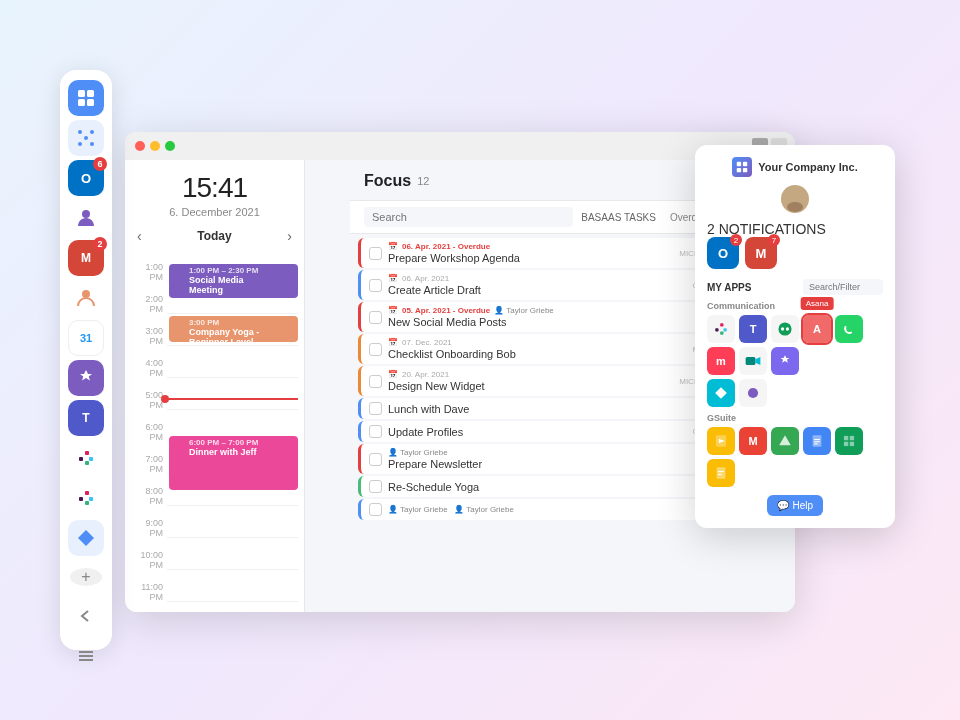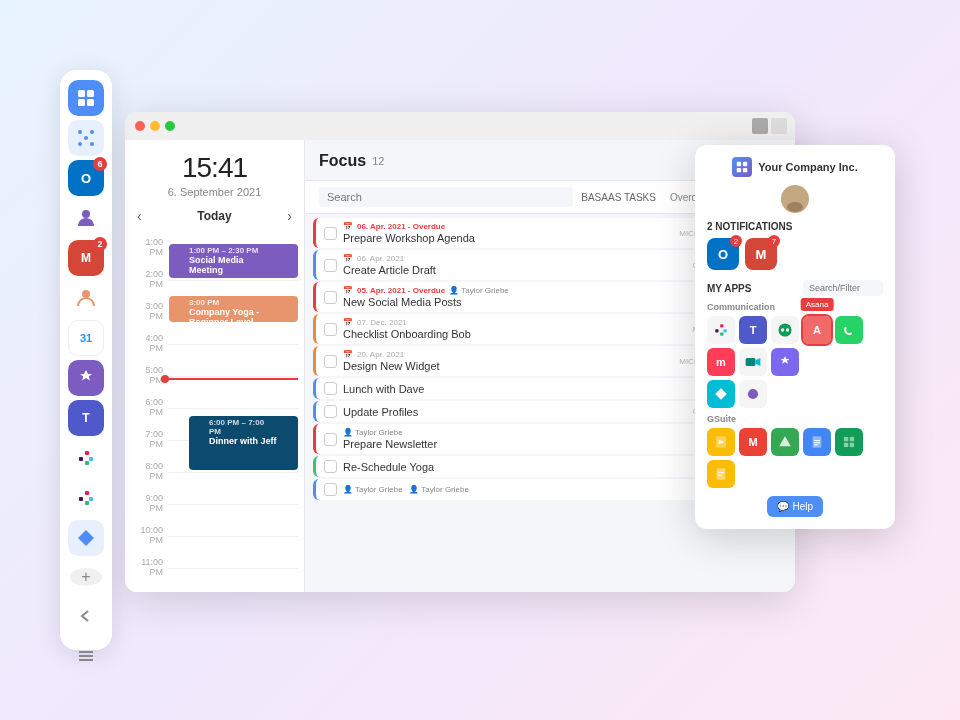--- a/index.html
+++ b/index.html
@@ -98,28 +98,29 @@
       display: flex;
       align-items: center;
       justify-content: center;
       cursor: pointer;
     }
 
     
     .main-window {
       position: absolute;
       left: 125px;
-      top: 112px;
+      top: 132px;
       width: 670px;
       height: 480px;
       background: #f5f6fa;
       border-radius: 12px;
       box-shadow: 0 8px 40px rgba(0,0,0,0.15);
       overflow: hidden;
       display: flex;
+      gap: 45px;
     }
 
     .window-titlebar {
       position: absolute;
       top: 0;
       left: 0;
       right: 0;
       height: 28px;
       background: #f0f0f0;
       display: flex;
@@ -183,21 +184,21 @@
     }
 
     .calendar-body {
       position: relative;
       height: 360px;
       overflow: hidden;
     }
 
     .time-slot {
       display: flex;
-      align-items: center;
+      align-items: flex-end;
       padding: 0 6px;
       height: 32px;
     }
 
     .time-label {
       font-size: 9px;
       color: #aaa;
       width: 36px;
       text-align: right;
       padding-right: 4px;
@@ -224,22 +225,21 @@
 
     .cal-event.purple {
       background: #7c5cbf;
     }
 
     .cal-event.orange {
       background: #e8956d;
     }
 
     .cal-event.teal {
-      background: #0c4a6e;
-      margin-left: 20px;
+      background: #ec4899;
     }
 
     
     .task-pane {
       flex: 1;
       padding-top: 28px;
       display: flex;
       flex-direction: column;
     }
 
@@ -453,24 +453,23 @@
       justify-content: center;
     }
 
     .notif-company-name {
       font-size: 11px;
       font-weight: 600;
       color: #333;
     }
 
     .notif-count-label {
-      font-size: 10px;
-      font-weight: 700;
+      font-size: 14px;
+      font-weight: 400;
       color: #333;
-      margin-bottom: 6px;
     }
 
     .notif-icons {
       display: flex;
       gap: 6px;
       margin-bottom: 10px;
     }
 
     .notif-app-icon {
       width: 32px;
@@ -705,21 +704,21 @@
     <div class="titlebar-dot" style="background:#27c93f"></div>
     <div class="view-toggle">
       <div class="view-btn active"></div>
       <div class="view-btn"></div>
     </div>
   </div>
 
   <div class="calendar-pane">
     <div class="calendar-header">
       <div class="calendar-time">15:41</div>
-      <div class="calendar-date">6. September 2021</div>
+      <div class="calendar-date">6. December 2021</div>
     </div>
     <div class="calendar-nav">
       <button class="calendar-nav-btn">‹</button>
       <span class="calendar-nav-label">Today</span>
       <button class="calendar-nav-btn">›</button>
     </div>
     <div class="calendar-body">
 
       <div class="time-slot">
           <span class="time-label">1:00 PM</span>

